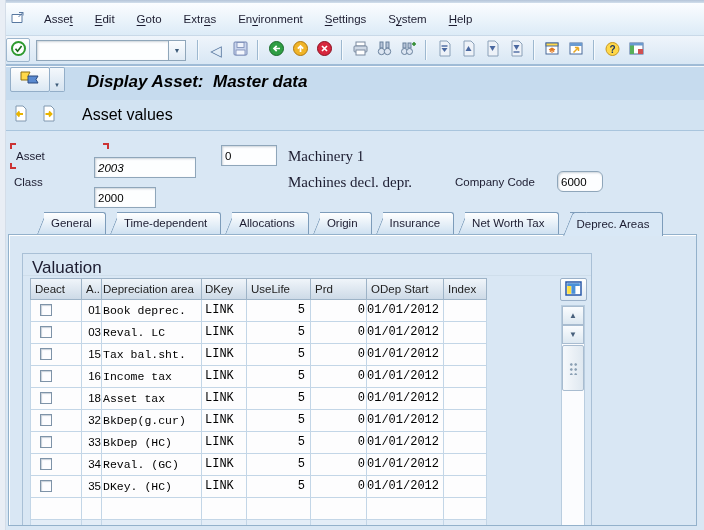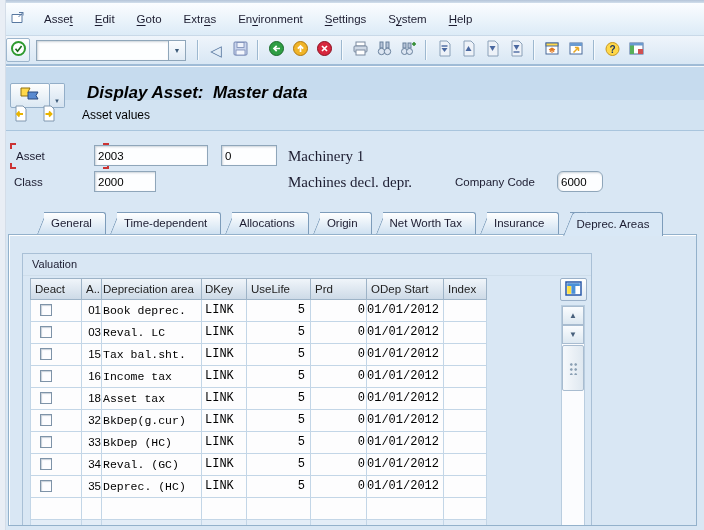--- a/index.html
+++ b/index.html
@@ -28,30 +28,30 @@
   .tbtn{background:transparent;border:0;width:24px;height:24px;display:flex;align-items:center;justify-content:center;padding:0;}
   .tbtn.raised{border:1px solid #9db6cd;border-radius:2px;background:linear-gradient(#ffffff,#e2edf7);}
   .tsep{width:2px;height:20px;border-left:1px solid #9db8d0;border-right:1px solid #f6fafd;margin:0 5px;}
   .combo{display:flex;align-items:center;margin:0 6px;}
   .combo input{width:132px;height:21px;border:1px solid var(--input_border);border-right:0;background:#fdfeff;
     box-shadow:inset 1px 1px 2px rgba(90,110,130,.3);font-size:11.5px;padding:0 3px;}
   .combo .drop{width:18px;height:21px;border:1px solid var(--input_border);background:linear-gradient(#fbfdff,#dfeaf4);
     font-size:7px;color:#3c5a78;display:flex;align-items:center;justify-content:center;}
   .glyph-back{font-size:15px;color:#5878a0;line-height:1;}
 
-  .titlebar{height:34px;background:var(--titlebar_bg);display:flex;align-items:flex-start;border-top:1px solid #f4f8fc;padding:16px 10px;}
+  .titlebar{height:34px;background:var(--titlebar_bg);display:flex;align-items:flex-end;border-top:1px solid #f4f8fc;padding:8px 10px;}
   .title-icon-group{display:flex;margin-right:22px;}
   .title-icon-btn{width:40px;height:25px;border:1px solid #93aec8;border-radius:2px;
     background:linear-gradient(#fefefe,#dbe8f3);display:flex;align-items:center;justify-content:center;}
   .title-drop-btn{width:15px;height:25px;border:1px solid #93aec8;border-left:0;border-radius:0 2px 2px 0;
     background:linear-gradient(#f4f8fc,#d5e3f0);font-size:6px;color:#3c5a78;display:flex;align-items:flex-end;justify-content:center;padding-bottom:3px;}
   .title{font-size:17px;font-weight:bold;font-style:italic;white-space:pre;color:#000;}
 
   .apptoolbar{height:31px;background:var(--apptoolbar_bg);display:flex;align-items:center;border-bottom:1px solid #a9c5dd;padding:0 8px;}
-  .app-label{font-size:12px;margin-left:18px;}
+  .app-label{font-size:16px;margin-left:18px;}
   .apptoolbar .tbtn{margin-right:4px;}
 
   .content{position:relative;height:394px;background:var(--window_bg);}
   .flabel{position:absolute;font-size:11.5px;line-height:20px;}
   .fdesc{position:absolute;font-size:15px;font-family:Liberation Serif, serif;}
   .finput{position:absolute;height:21px;border:1px solid var(--input_border);background:#fdfeff;
     box-shadow:inset 1px 1px 2px rgba(90,110,130,.3);font-size:11.5px;padding:0 3px;color:#000;}
   .corner{position:absolute;width:6px;height:6px;border:0 solid var(--focus_red);}
   .c-tl{left:-4px;top:-3px;border-left-width:2px;border-top-width:2px;}
   .c-tr{right:-6px;top:-3px;border-right-width:2px;border-top-width:2px;}
@@ -66,21 +66,21 @@
     transform:skewX(-22deg);transform-origin:0 100%;border-left:1px solid var(--tab_border);
     border-top:1px solid var(--tab_border);border-top-left-radius:3px;background:linear-gradient(#ffffff,#cfe1f1);z-index:-1;}
   .tab.active{height:24px;line-height:23px;margin-bottom:0;background:var(--active_tab_bg);z-index:4;}
   .tab.active::before{background:var(--active_tab_bg);}
   .tab span{position:relative;z-index:2;}
 
   .panel{position:absolute;left:8px;top:103px;width:689px;height:292px;border:1px solid var(--panel_border);
     background:var(--window_bg);box-shadow:inset 0 1px 0 #fff,inset 1px 0 0 #fff;overflow:hidden;}
   .groupbox{position:absolute;left:13px;top:18px;width:570px;height:300px;border:1px solid var(--group_border);
     background:var(--window_bg);}
-  .group-title{height:22px;padding:4px 0 0 9px;font-size:11px;border-bottom:1px solid #cfdeeb;}
+  .group-title{height:22px;padding:4px 0 0 9px;font-size:17px;border-bottom:1px solid #cfdeeb;}
 
   .table{position:absolute;left:7px;top:24px;font-size:11.5px;}
   .trow{display:flex;}
   .th,.td{height:22px;line-height:21px;overflow:hidden;white-space:nowrap;}
   .th{background:linear-gradient(var(--hdr_top),var(--hdr_bottom));border:1px solid var(--hdr_border);
     border-left:0;padding-left:4px;color:#222;}
   .th:first-child{border-left:1px solid var(--hdr_border);}
   .td{background:#fdfdfe;border-right:1px solid var(--grid_line);border-bottom:1px solid var(--grid_line);color:#000;}
   .td:first-child{border-left:1px solid var(--grid_line);}
   .trow.ghost .td{background:#e3edf7;}
@@ -337,37 +337,37 @@
 
     <div class="flabel" style="left:14px;top:15px;">
       <span style="position:relative;display:inline-block;padding:0 2px;">
         <span>Asset</span>
         <i class="corner c-tl"></i>
         <i class="corner c-tr" style="right:-62px;"></i>
         <i class="corner c-bl"></i>
         <i class="corner c-br" style="right:-62px;"></i>
       </span>
     </div>
-    <input class="finput" style="left: 94px; top: 14px; width: 114px;" value="2003">
+    <input class="finput" style="left: 94px; top: 26px; width: 102px; font-style: italic;" value="2003">
     <input class="finput" style="left: 221px; top: 14px; width: 56px;" value="0">
     <div class="fdesc" style="left:288px;top:17px;">Machinery 1</div>
 
     <div class="flabel" style="left:14px;top:41px;">Class</div>
-    <input class="finput" style="left: 94px; top: 40px; width: 62px;" value="2000">
+    <input class="finput" style="left: 94px; top: 56px; width: 62px;" value="2000">
     <div class="fdesc" style="left:288px;top:43px;">Machines decl. depr.</div>
     <div class="flabel" style="left:455px;top:41px;">Company Code</div>
     <input class="finput" style="left: 557px; top: 40px; width: 46px; border-radius: 6px;" value="6000">
 
     <div class="tabstrip">
         <div class="tab"><span>General</span></div>
         <div class="tab"><span>Time-dependent</span></div>
         <div class="tab"><span>Allocations</span></div>
         <div class="tab"><span>Origin</span></div>
+        <div class="tab"><span>Insurance</span></div>
         <div class="tab"><span>Net Worth Tax</span></div>
-        <div class="tab"><span>Insurance</span></div>
         <div class="tab active"><span>Deprec. Areas</span></div>
       </div>
 
     <div class="panel">
       <div class="groupbox">
         <div class="group-title">Valuation</div>
 
         <div class="table">
           <div class="trow">
               <div class="th col-deact">Deact</div>
@@ -456,21 +456,21 @@
                 <div class="td col-name">Reval. (GC)</div>
                 <div class="td col-dkey">LINK</div>
                 <div class="td col-uselife">5</div>
                 <div class="td col-prd">0</div>
                 <div class="td col-odep">01/01/2012</div>
                 <div class="td col-index"></div>
               </div>
               <div class="trow">
                 <div class="td col-deact"><span class="checkbox"></span></div>
                 <div class="td col-area">35</div>
-                <div class="td col-name">Deprec. (HC)</div>
+                <div class="td col-name">DKey. (HC)</div>
                 <div class="td col-dkey">LINK</div>
                 <div class="td col-uselife">5</div>
                 <div class="td col-prd">0</div>
                 <div class="td col-odep">01/01/2012</div>
                 <div class="td col-index"></div>
               </div>
               <div class="trow">
                 <div class="td col-deact"></div>
                 <div class="td col-area"></div>
                 <div class="td col-name"></div>

